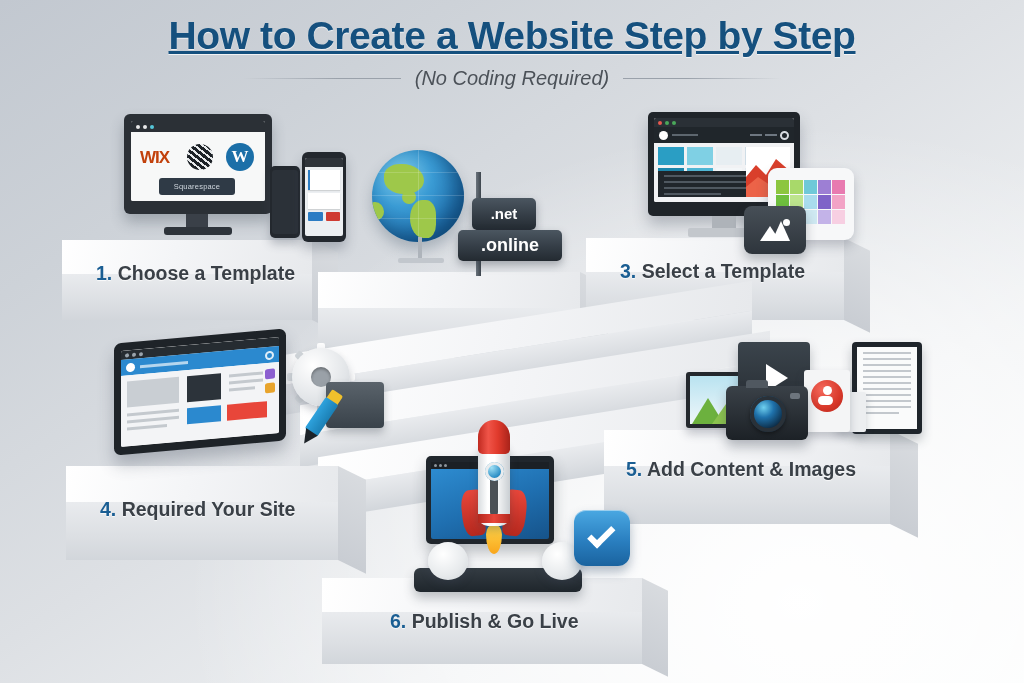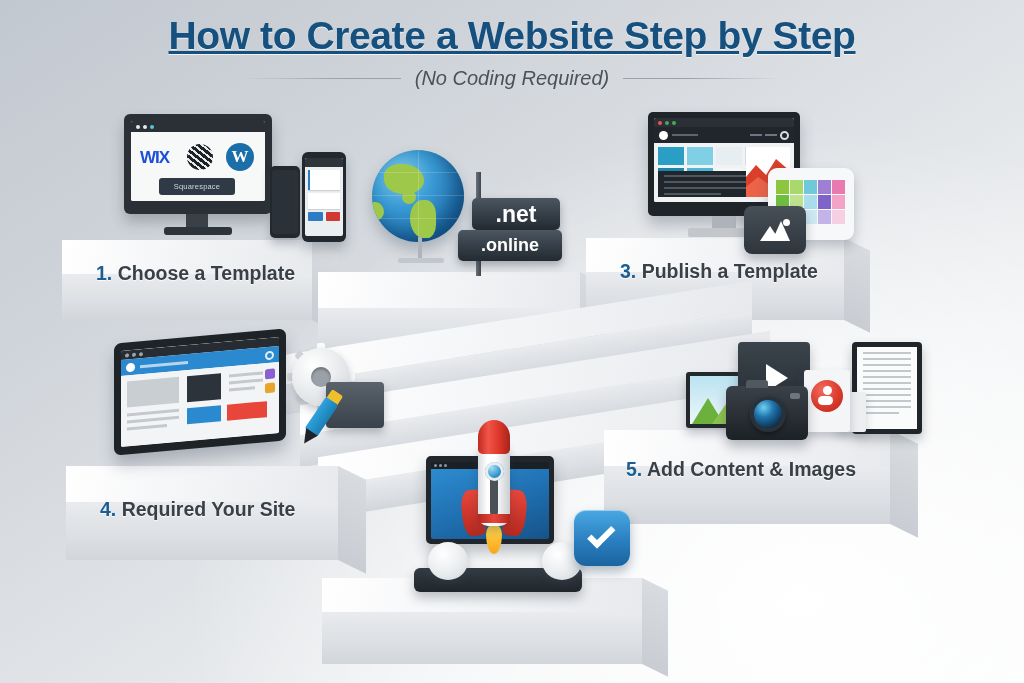--- a/index.html
+++ b/index.html
@@ -59,21 +59,21 @@
   
   .scene { position:absolute; }
 
   
   .mon1-body { position:absolute; left:0; top:0; width:148px; height:100px; background:#2b3036; border-radius:6px; box-shadow:0 8px 14px rgba(60,70,85,0.32); }
   .mon1-screen { position:absolute; left:7px; top:7px; width:134px; height:80px; background:#f3f4f5; border-radius:2px; overflow:hidden; }
   .mon1-bar { height:11px; background:#2b3036; display:flex; align-items:center; gap:3px; padding-left:5px; }
   .dotr,.doty,.dotg { width:4px; height:4px; border-radius:50%; }
   .dotr{background:#e9e9ea;} .doty{background:#e9e9ea;} .dotg{background:#55c6d8;}
   .mon1-inner { position:relative; height:69px; background:#f7f8f8; }
-  .wixtxt { position:absolute; left:9px; top:16px; font-size:17px; font-weight:bold; color:#1d4ed8; letter-spacing:-1px; }
+  .wixtxt { position:absolute; left:9px; top:16px; font-size:17px; font-weight:bold; color:#c2410c; letter-spacing:-1px; }
   .sqcircle { position:absolute; left:56px; top:12px; width:26px; height:26px; border-radius:50%; background:#1d2227;
               background-image:repeating-linear-gradient(38deg, #1d2227 0 3px, #e8eaec 3px 5px); }
   .wpcircle { position:absolute; left:95px; top:11px; width:28px; height:28px; border-radius:50%; background:#1b6fa8; color:#fff;
               font-size:17px; font-weight:bold; text-align:center; line-height:28px; font-family:"Liberation Serif", serif; }
   .sqbtn { position:absolute; left:28px; top:46px; width:76px; height:17px; background:#2f3a46; border-radius:3px; color:#cfd6dd;
            font-size:7.5px; text-align:center; line-height:17px; letter-spacing:0.2px; }
   .mon1-neck { position:absolute; left:62px; top:100px; width:22px; height:14px; background:#3a4048; }
   .mon1-base { position:absolute; left:40px; top:113px; width:68px; height:8px; background:#2e343b; border-radius:3px; }
   .phone1 { position:absolute; left:146px; top:52px; width:30px; height:72px; background:#23282e; border-radius:5px; box-shadow:0 6px 10px rgba(60,70,85,0.3); }
   .phone1 .scr { position:absolute; left:2px; top:4px; width:26px; height:64px; background:#2b3138; border-radius:3px; }
@@ -319,21 +319,21 @@
       <div class="land" style="left:30px; top:40px; width:14px; height:14px; border-radius:50%;"></div>
       <div class="land" style="left:38px; top:50px; width:26px; height:38px; border-radius:55% 45% 40% 60%;"></div>
       <div class="land" style="left:-4px; top:52px; width:16px; height:18px;"></div>
       <div class="glines"></div>
       <div class="gmeridian"></div>
     </div>
     <div class="gstand"></div>
     <div class="gbase"></div>
 
     <div class="signpost" style="left:104px; top:40px; height:104px;"></div>
-    <div class="sign" style="left:100px; top:66px; width:88px; height:32px; font-size:23px; line-height:32px;">.net</div>
+    <div class="sign" style="left:100px; top:66px; width:64px; height:32px; font-size:15px; line-height:32px;">.net</div>
     <div class="sign" style="left:86px; top:98px; width:104px; height:31px; font-size:18px; line-height:31px;">.online</div>
   </div>
 
   <div class="scene" style="left:648px; top:112px; width:220px; height:145px;">
     <div class="mon3-body">
       <div class="mon3-scr">
         <div class="m3bar">
           <span class="m3d1"></span>
           <span class="m3d2"></span>
           <span class="m3d3"></span>
@@ -514,24 +514,28 @@
       <span class="chk"></span>
     </div>
   </div>
 
   <div class="steplabel" style="left:96px; top:262px;">
     <span class="num">1.</span>
     <span>Choose a Template</span>
   </div>
   <div class="steplabel" style="left:620px; top:260px;">
     <span class="num">3.</span>
-    <span>Publish a Template</span>
+    <span>Select a Template</span>
   </div>
   <div class="steplabel" style="left:100px; top:498px;">
     <span class="num">4.</span>
     <span>Required Your Site</span>
   </div>
   <div class="steplabel" style="left:626px; top:458px;">
     <span class="num">5.</span>
     <span>Add Content &amp; Images</span>
   </div>
+  <div class="steplabel" style="left:390px; top:610px;">
+    <span class="num">6.</span>
+    <span>Publish &amp; Go Live</span>
+  </div>
 
 </div>
 
 </body></html>

